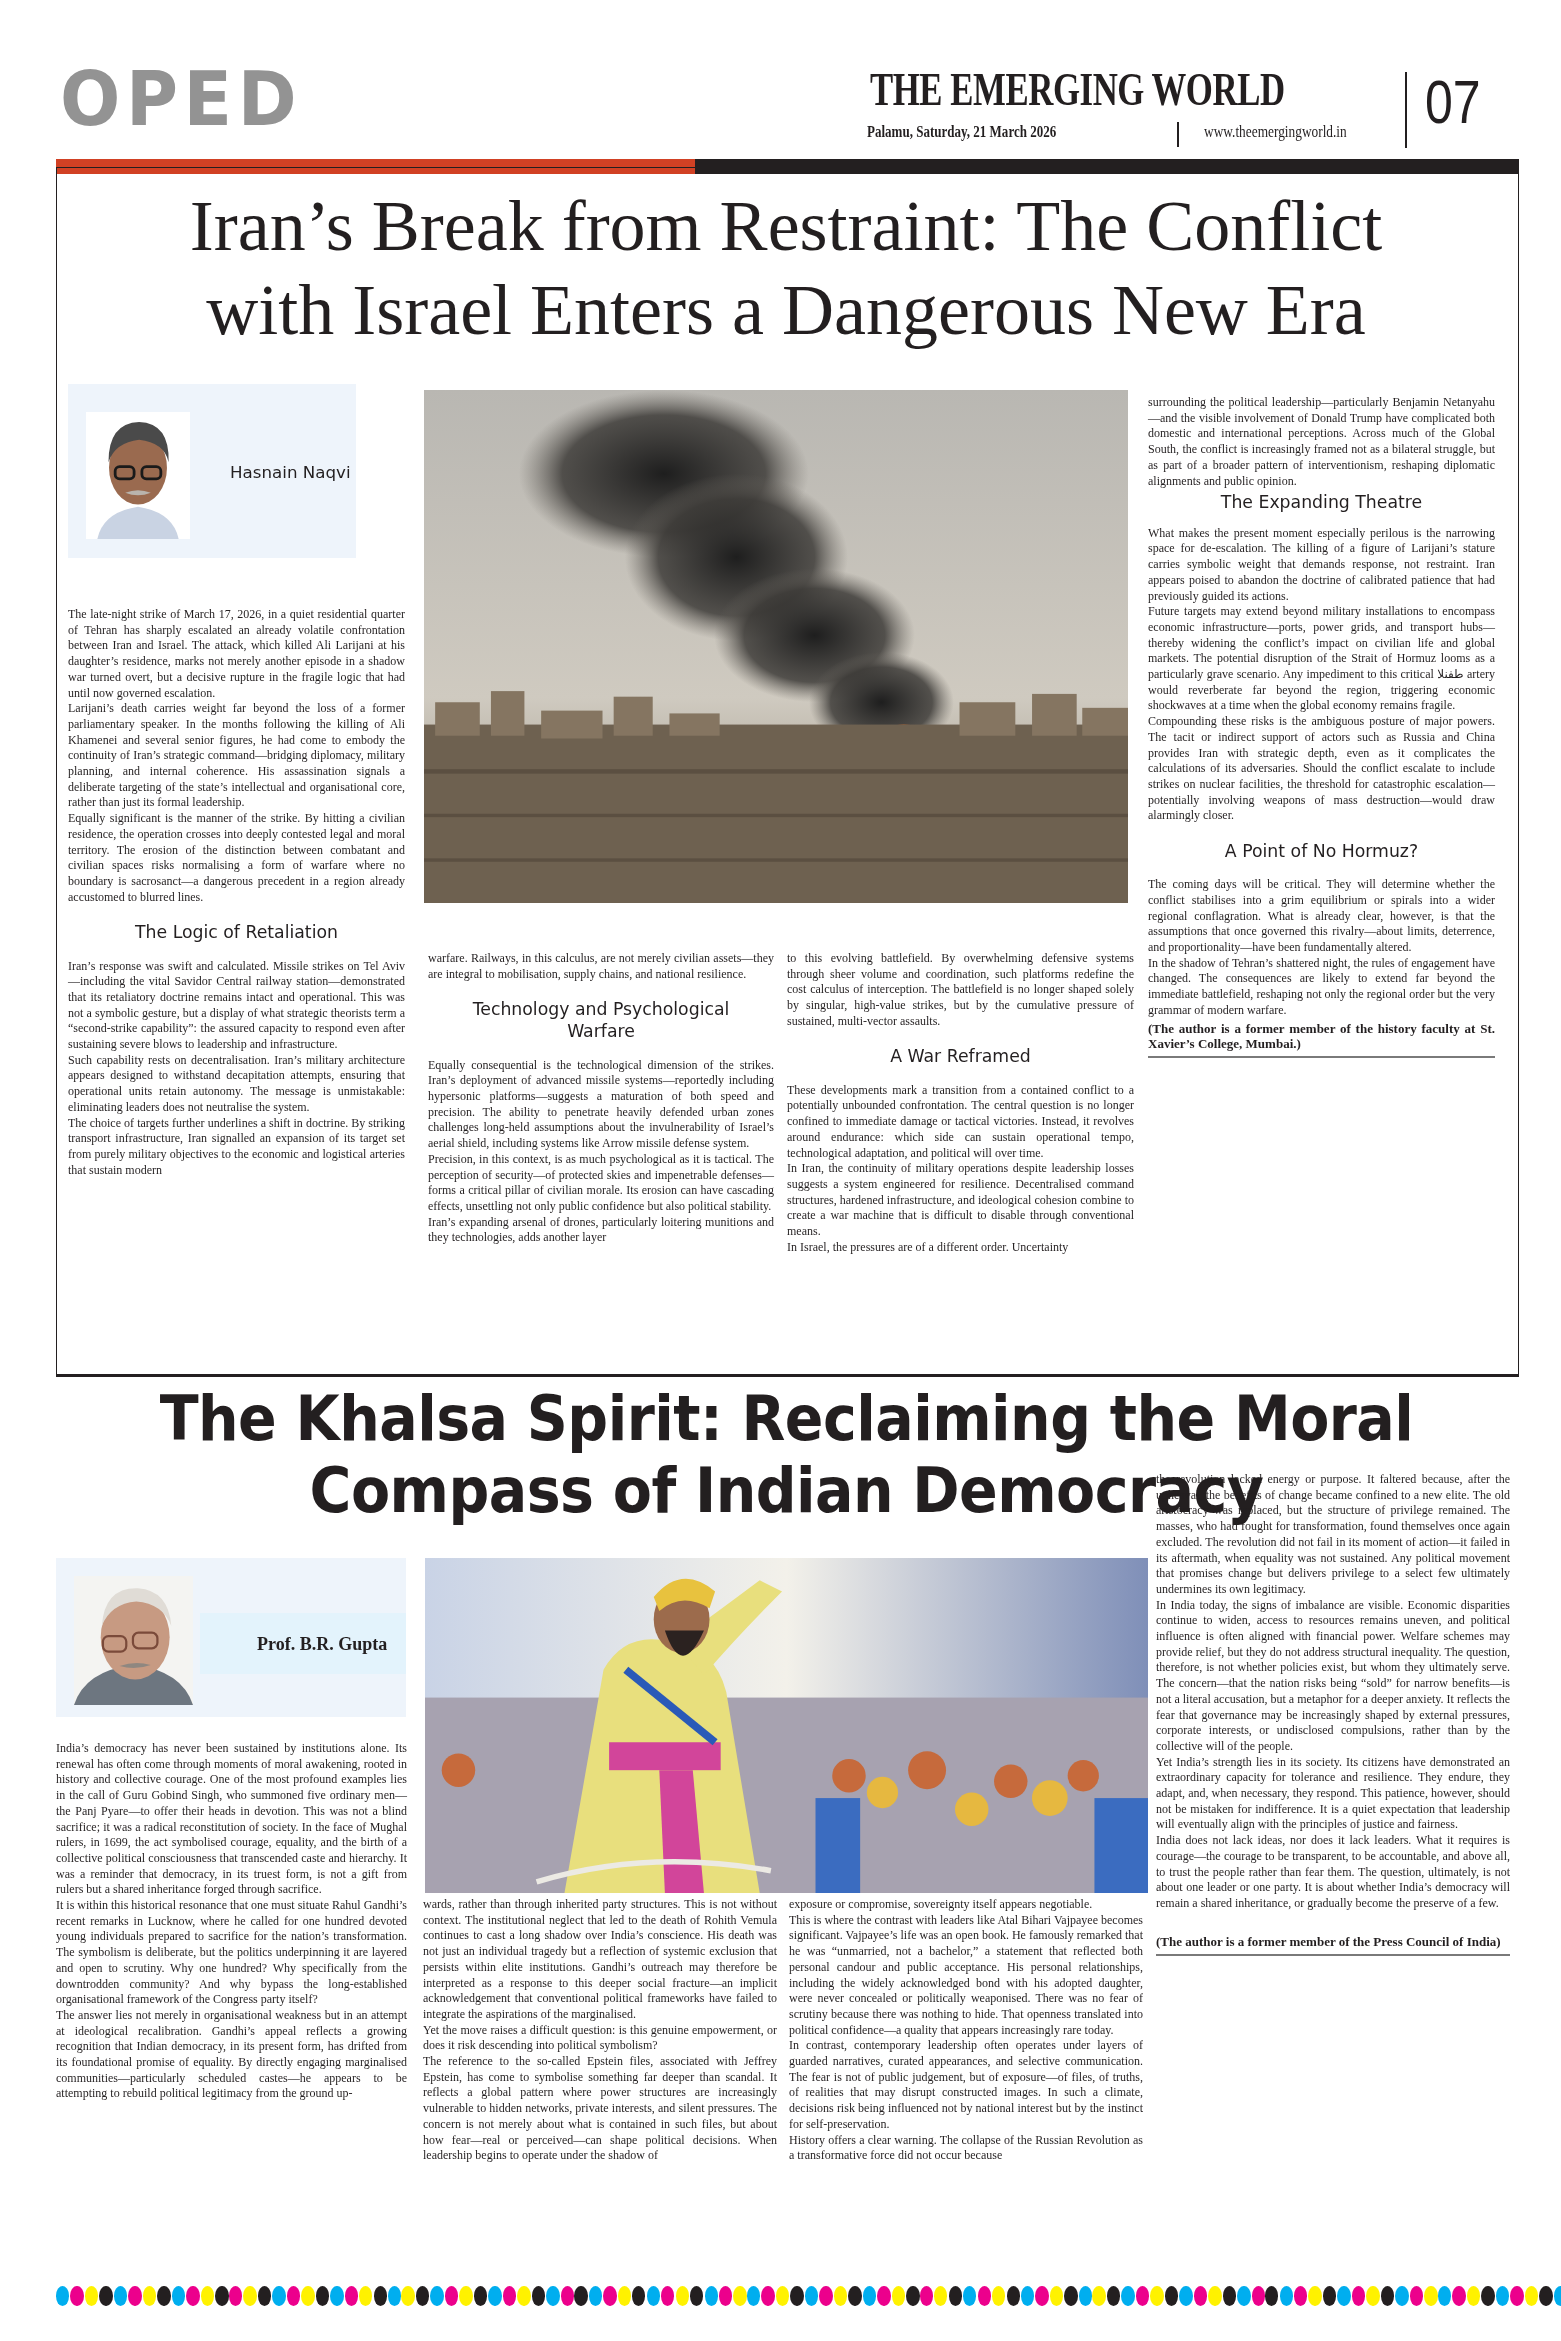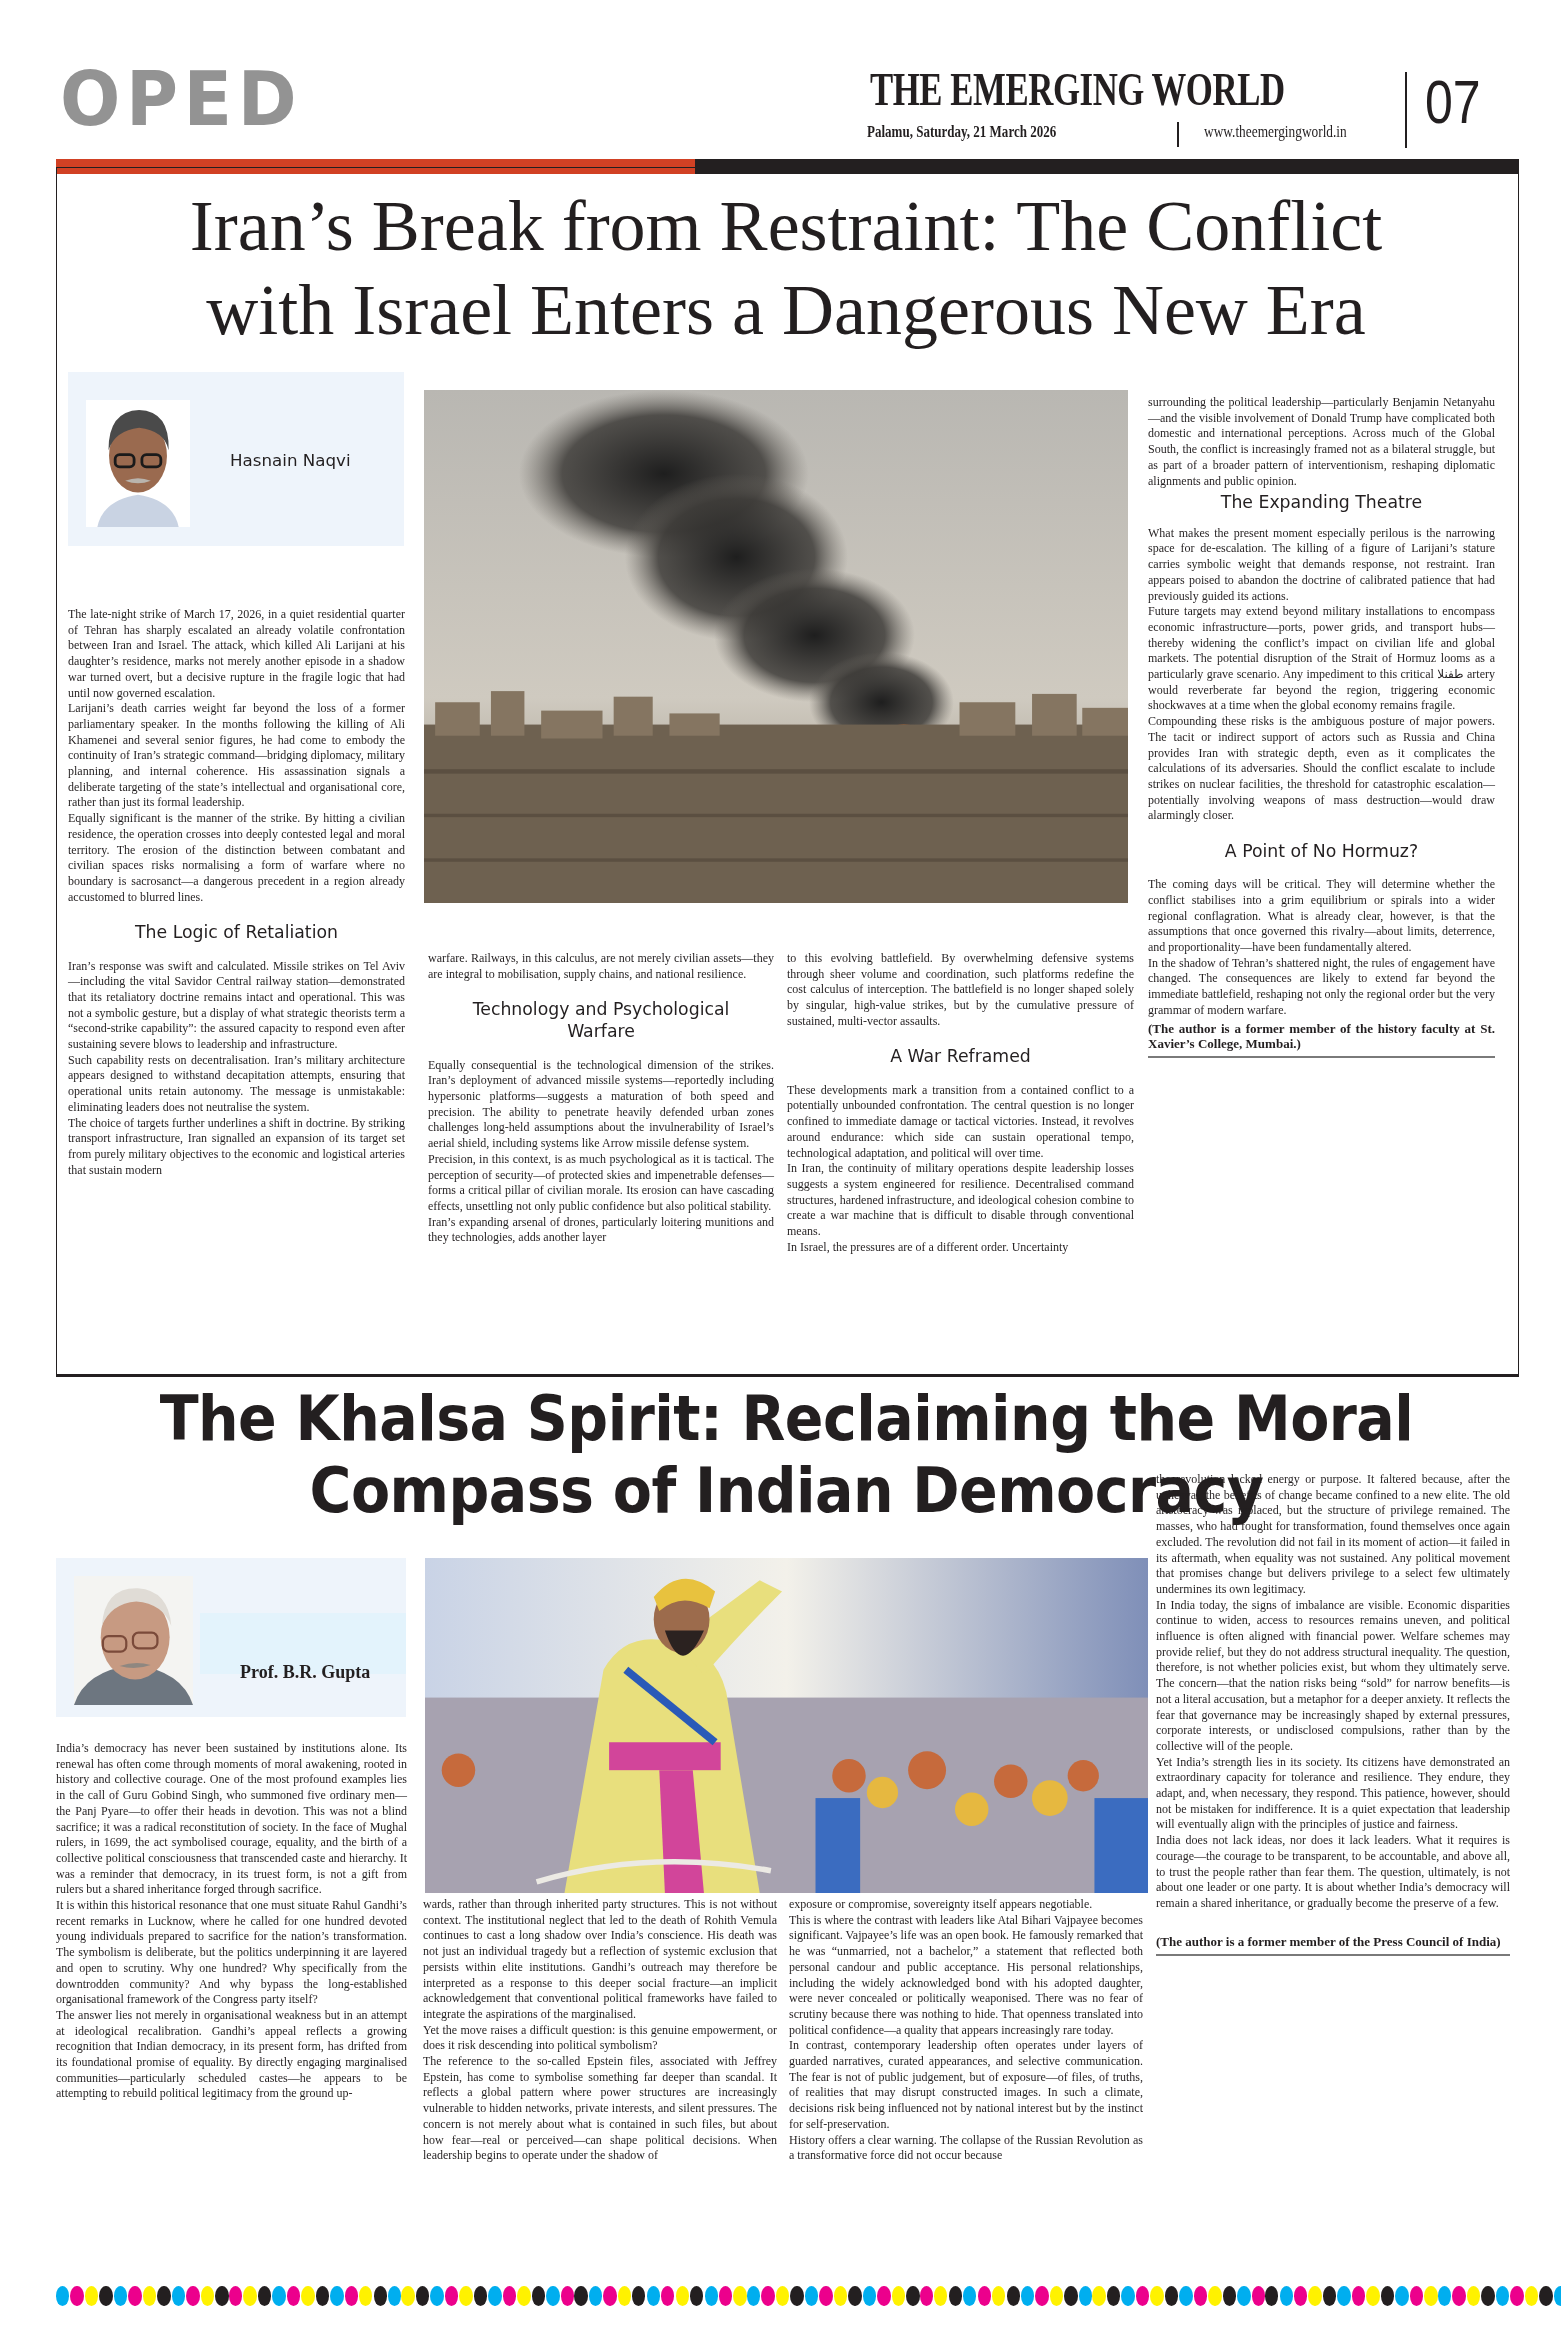--- a/index.html
+++ b/index.html
@@ -87,21 +87,21 @@
 <div class="page-num">07</div>
 <div class="rule-red"></div>
 <div class="rule-black"></div>
 
 <div class="frame1"></div>
 <div class="headline1">
   <div>Iran’s Break from Restraint: The Conflict</div>
   <div>with Israel Enters a Dangerous New Era</div>
 </div>
 
-<div class="author-box" style="left:68px;top:372px;width:336px;height:174px;">
+<div class="author-box" style="left:68px;top:384px;width:288px;height:174px;">
   <div class="author-photo" style="left:18px;top:28px;width:104px;height:127px;">
     <svg width="104" height="127" viewBox="0 0 186 228">
       <rect width="186" height="228" fill="#ffffff"></rect>
       <path d="M20 228 Q30 180 93 170 Q156 180 166 228 Z" fill="#c9d3e3"></path>
       <ellipse cx="93" cy="100" rx="52" ry="66" fill="#9a6a4f"></ellipse>
       <path d="M40 90 Q40 20 95 18 Q150 20 148 90 Q140 55 95 50 Q52 55 40 90 Z" fill="#4a4a4a"></path>
       <rect x="52" y="98" width="34" height="22" rx="8" fill="none" stroke="#1a1a1a" stroke-width="5"></rect>
       <rect x="100" y="98" width="34" height="22" rx="8" fill="none" stroke="#1a1a1a" stroke-width="5"></rect>
       <path d="M70 145 Q93 136 116 145 Q93 154 70 145 Z" fill="#b9b4ad"></path>
     </svg>
@@ -197,21 +197,21 @@
       <rect width="214" height="232" fill="#f4f4f2"></rect>
       <path d="M0 232 Q20 170 107 160 Q194 170 214 232 Z" fill="#6d7680"></path>
       <ellipse cx="110" cy="110" rx="62" ry="76" fill="#c79a82"></ellipse>
       <path d="M50 90 Q55 20 115 22 Q170 26 175 90 Q160 50 112 46 Q66 50 50 90 Z" fill="#e0dcd6"></path>
       <rect x="52" y="108" width="42" height="28" rx="10" fill="none" stroke="#7a4a3a" stroke-width="4"></rect>
       <rect x="106" y="102" width="44" height="28" rx="10" fill="none" stroke="#7a4a3a" stroke-width="4"></rect>
       <path d="M82 162 Q110 152 138 160 Q110 170 82 162 Z" fill="#8f8780"></path>
     </svg>
   </div>
   <div style="position:absolute;left:144px;top:55px;width:206px;height:61px;background:#e3f3fc;"></div>
-  <div class="author-name-serif" style="left:184px;top:76px;margin-top:28px;">Prof. B.R. Gupta</div>
+  <div class="author-name-serif" style="left:201px;top:76px;">Prof. B.R. Gupta</div>
 </div>
 
 <div class="photo" style="left:425px;top:1558px;width:723px;height:335px;">
   <svg width="723" height="335" viewBox="0 0 1296 600" preserveAspectRatio="none">
     <defs>
       <linearGradient id="sky2" x1="0" y1="0" x2="1" y2="0">
         <stop offset="0" stop-color="#c9d3e6"></stop>
         <stop offset="0.5" stop-color="#f3f1ea"></stop>
         <stop offset="1" stop-color="#7f8fb8"></stop>
       </linearGradient>

